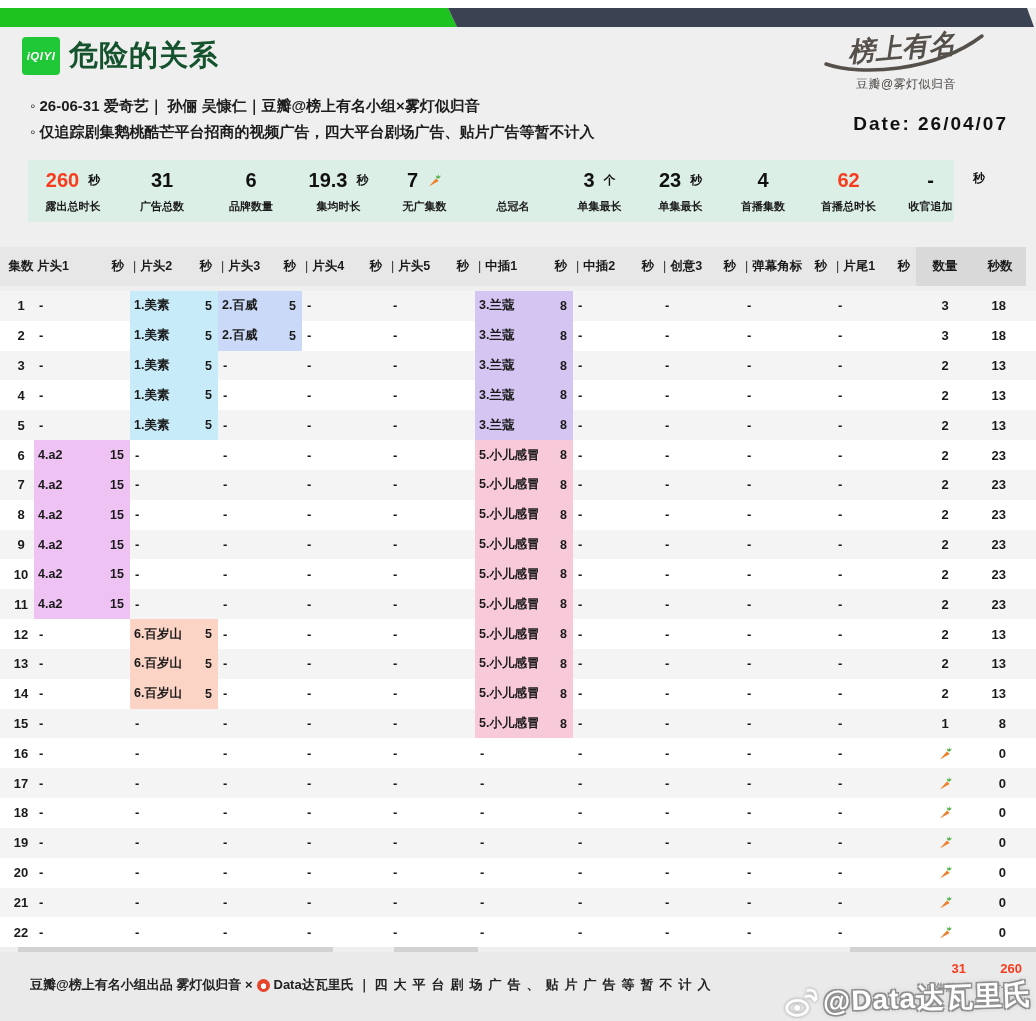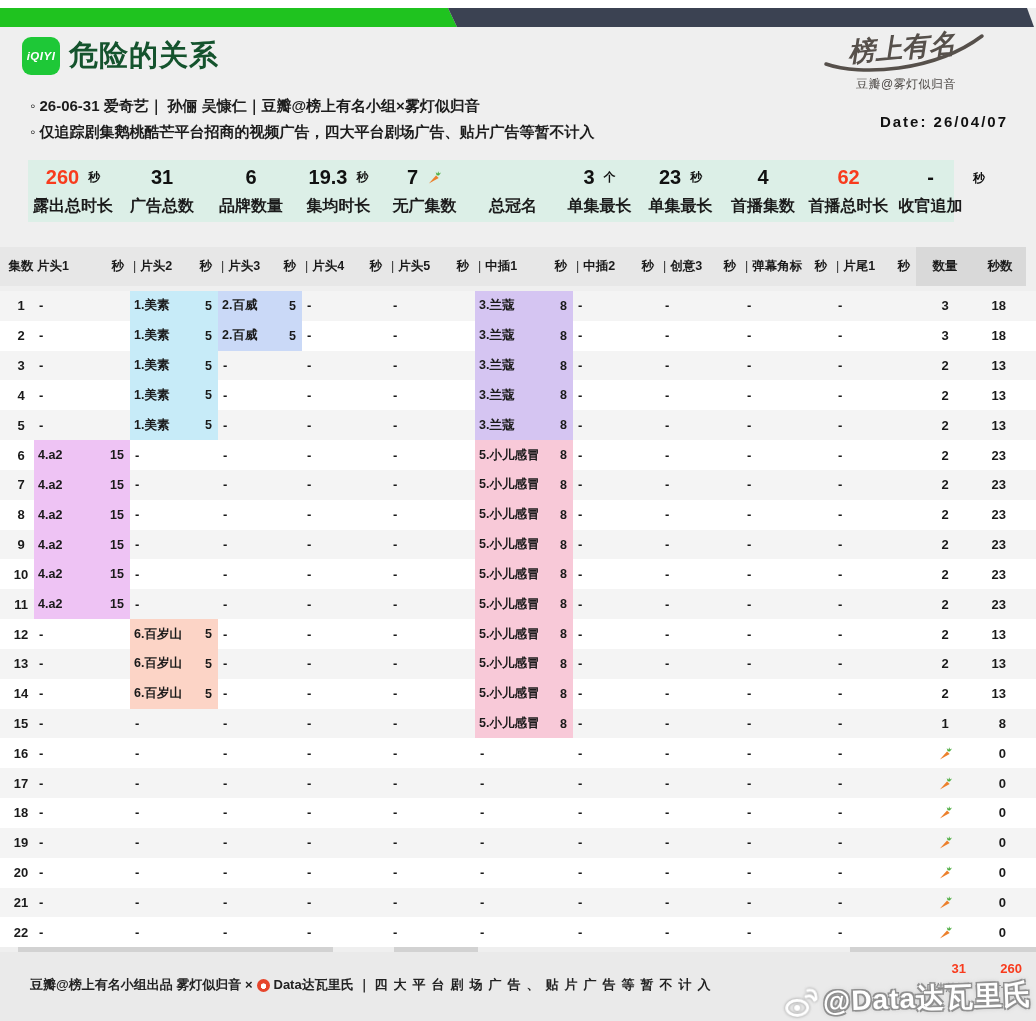--- a/index.html
+++ b/index.html
@@ -6,38 +6,38 @@
   .page{position:relative;width:1036px;height:1021px;background:#efefef;overflow:hidden;
         font-family:"Liberation Sans","DejaVu Sans",sans-serif;color:#1a1a1a;}
   .white-strip{position:absolute;top:0;left:0;width:100%;height:8px;background:#ffffff;}
   .topbar{position:absolute;top:8px;left:0;width:1036px;height:19px;}
   .topbar .green{position:absolute;left:0;top:0;width:457px;height:100%;background:#1fc31f;
         clip-path:polygon(0 0,448px 0,457px 100%,0 100%);}
   .topbar .dark{position:absolute;left:448px;top:0;width:588px;height:100%;background:#3b4252;
         clip-path:polygon(0 0,579px 0,586px 100%,9px 100%);}
 
   .brand{position:absolute;top:36px;left:22px;display:flex;align-items:center;gap:9px;}
-  .logo{width:38px;height:38px;border-radius:9px;background:#1ec837;color:#fff;display:flex;
+  .logo{width:38px;height:38px;border-radius:4px;background:#1ec837;color:#fff;display:flex;
         align-items:center;justify-content:center;font-weight:bold;font-style:italic;font-size:11.5px;letter-spacing:.5px;}
   .title{font-size:29px;font-weight:800;letter-spacing:1px;color:#14532d;}
 
   .stamp{position:absolute;top:22px;right:46px;text-align:center;}
   .stamp-sub{font-size:12px;color:#4c4845;margin-top:-6px;letter-spacing:.5px;}
-  .date{position:absolute;top:113px;right:28px;font-size:15px;font-weight:bold;letter-spacing:2px;color:#111;}
+  .date{position:absolute;top:113px;right:28px;font-size:19px;font-weight:bold;letter-spacing:2px;color:#111;}
 
   .notes{position:absolute;top:93px;left:30px;font-size:15px;font-weight:600;line-height:26px;color:#1c1c1c;}
 
   .statsbar{position:absolute;top:160px;left:28px;width:942px;height:62px;display:flex;
         background:linear-gradient(90deg,#dcefe7 0,#dcefe7 98.3%,rgba(0,0,0,0) 98.3%);}
   .stat{position:relative;display:flex;flex-direction:column;align-items:center;justify-content:center;gap:7px;}
   .sval{height:24px;display:flex;align-items:center;gap:9px;font-size:20px;font-weight:bold;color:#111;}
   .sval.red > span:first-child{color:#f83b1d;}
   .unit{font-size:12px;font-weight:bold;color:#111;}
   .unit.outside{position:absolute;right:-15px;top:10px;}
-  .slabel{font-size:16px;font-weight:600;color:#1b1b1b;white-space:nowrap;}
+  .slabel{font-size:11px;font-weight:600;color:#1b1b1b;white-space:nowrap;}
   .carrot svg{display:block;}
 
   .thead,.trow{display:grid;padding-left:8px;align-items:center;
     grid-template-columns:26px 96px 88px 84px 86px 87px 98px 87px 82px 91px 83px 58px 52px;}
   .thead{position:absolute;top:247px;left:0;width:1018px;height:39px;background:#e7e7e7;}
   .hep{font-size:12.5px;font-weight:bold;text-align:center;}
   .hcell{display:flex;justify-content:space-between;align-items:center;height:100%;
          font-size:12.5px;font-weight:bold;padding:0 6px 0 3px;box-sizing:border-box;white-space:nowrap;}
   .pipe{margin-right:4px;font-weight:normal;color:#333;}
   .hcell.dark{background:#d9d9d9;justify-content:center;padding:0;}

